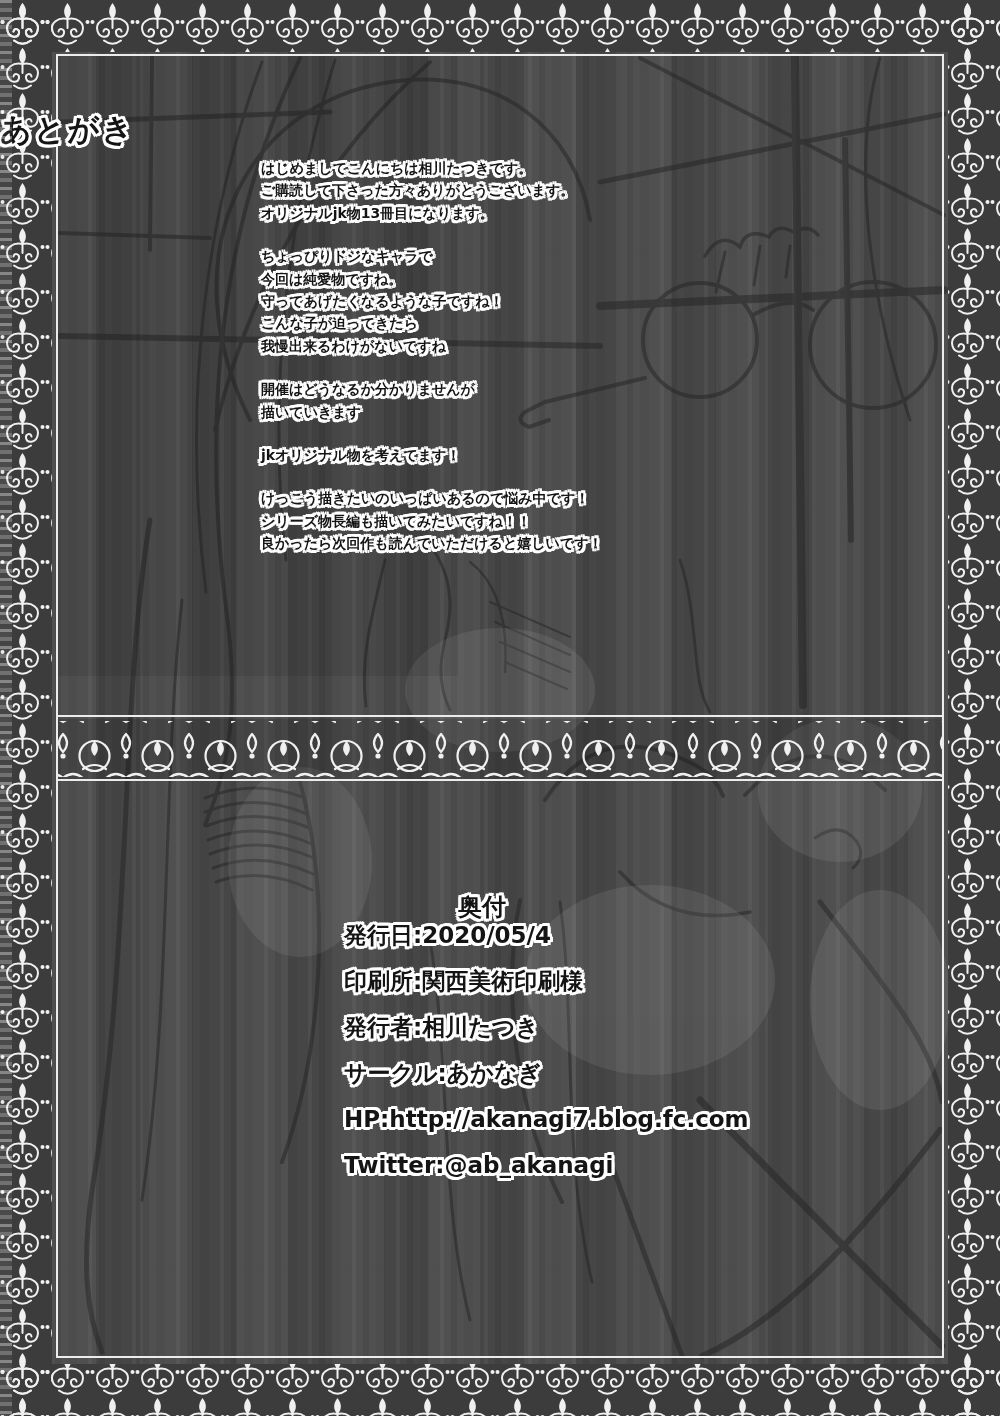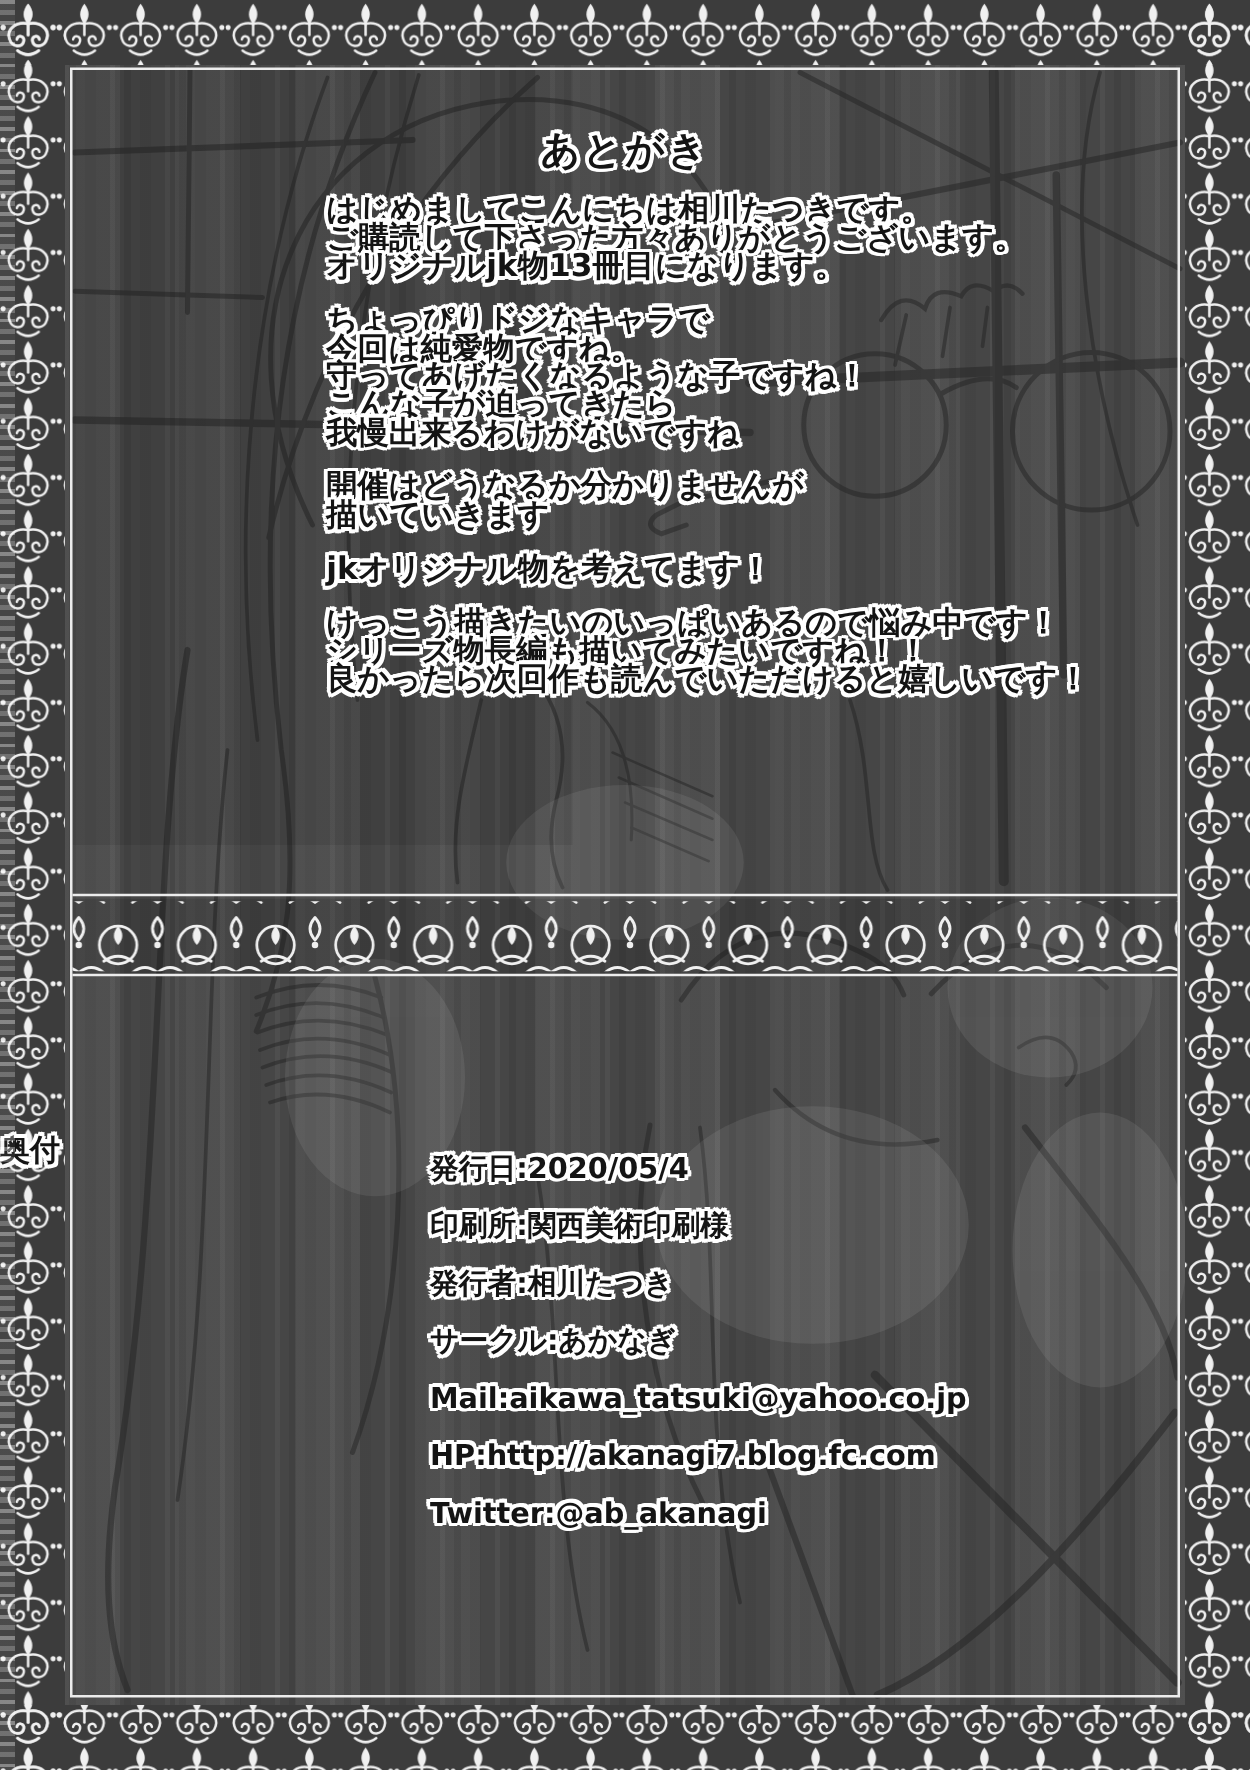--- a/index.html
+++ b/index.html
@@ -21,29 +21,29 @@
   .textlayer { position:absolute; z-index:4; }
 
   .outlined {
     color:#141414; font-weight:bold;
     text-shadow:
       -3px 0 0 #fff, 3px 0 0 #fff, 0 -3px 0 #fff, 0 3px 0 #fff,
       -2px -2px 0 #fff, 2px -2px 0 #fff, -2px 2px 0 #fff, 2px 2px 0 #fff,
       -3px -2px 0 #fff, 3px 2px 0 #fff, -2px 3px 0 #fff, 2px -3px 0 #fff;
   }
   .page-title {
-    left:0; top:99px; width:1000px; text-align:center;
+    left:0; top:109px; width:1000px; 
     font-size:31px; letter-spacing:2px;
   }
-  .afterword { left:261px; top:157px; font-size:25px; }
+  .afterword { left:261px; top:157px; font-size:14px; }
   .afterword .para { margin:0 0 21px 0; }
   .afterword .line { line-height:22.4px; white-space:nowrap; }
 
   .colophon-heading {
-    left:0; top:891px; width:964px; font-size:24px;margin-top:13px;
+    left:0; top:891px; width:964px; text-align:center; font-size:24px;
   }
   .colophon { left:344px; top:921px; font-size:23px; }
   .colophon .cline { line-height:29px; margin-bottom:17px; white-space:nowrap; }
 
   .edge-artifact {
     position:absolute; left:0; top:0; width:12px; height:1416px; z-index:5;
     background:repeating-linear-gradient(180deg,
       rgba(255,255,255,0.85) 0 3px, rgba(190,190,190,0.25) 3px 8px,
       rgba(255,255,255,0.6) 8px 12px, rgba(160,160,160,0.2) 12px 17px);
     opacity:0.45;
@@ -190,19 +190,18 @@
     </div>
   </div>
 
   <div class="textlayer colophon-heading outlined">奥付</div>
 
   <div class="textlayer colophon">
     <div class="cline outlined">発行日:2020/05/4</div>
     <div class="cline outlined">印刷所:関西美術印刷様</div>
     <div class="cline outlined">発行者:相川たつき</div>
     <div class="cline outlined">サークル:あかなぎ</div>
-    <div class="cline outlined">Mail:aikawa_tatsuki@yahoo.co.jp</div>
     <div class="cline outlined">HP:http://akanagi7.blog.fc.com</div>
     <div class="cline outlined">Twitter:@ab_akanagi</div>
   </div>
 
   <div class="edge-artifact"></div>
 </div>
 
 </body></html>

